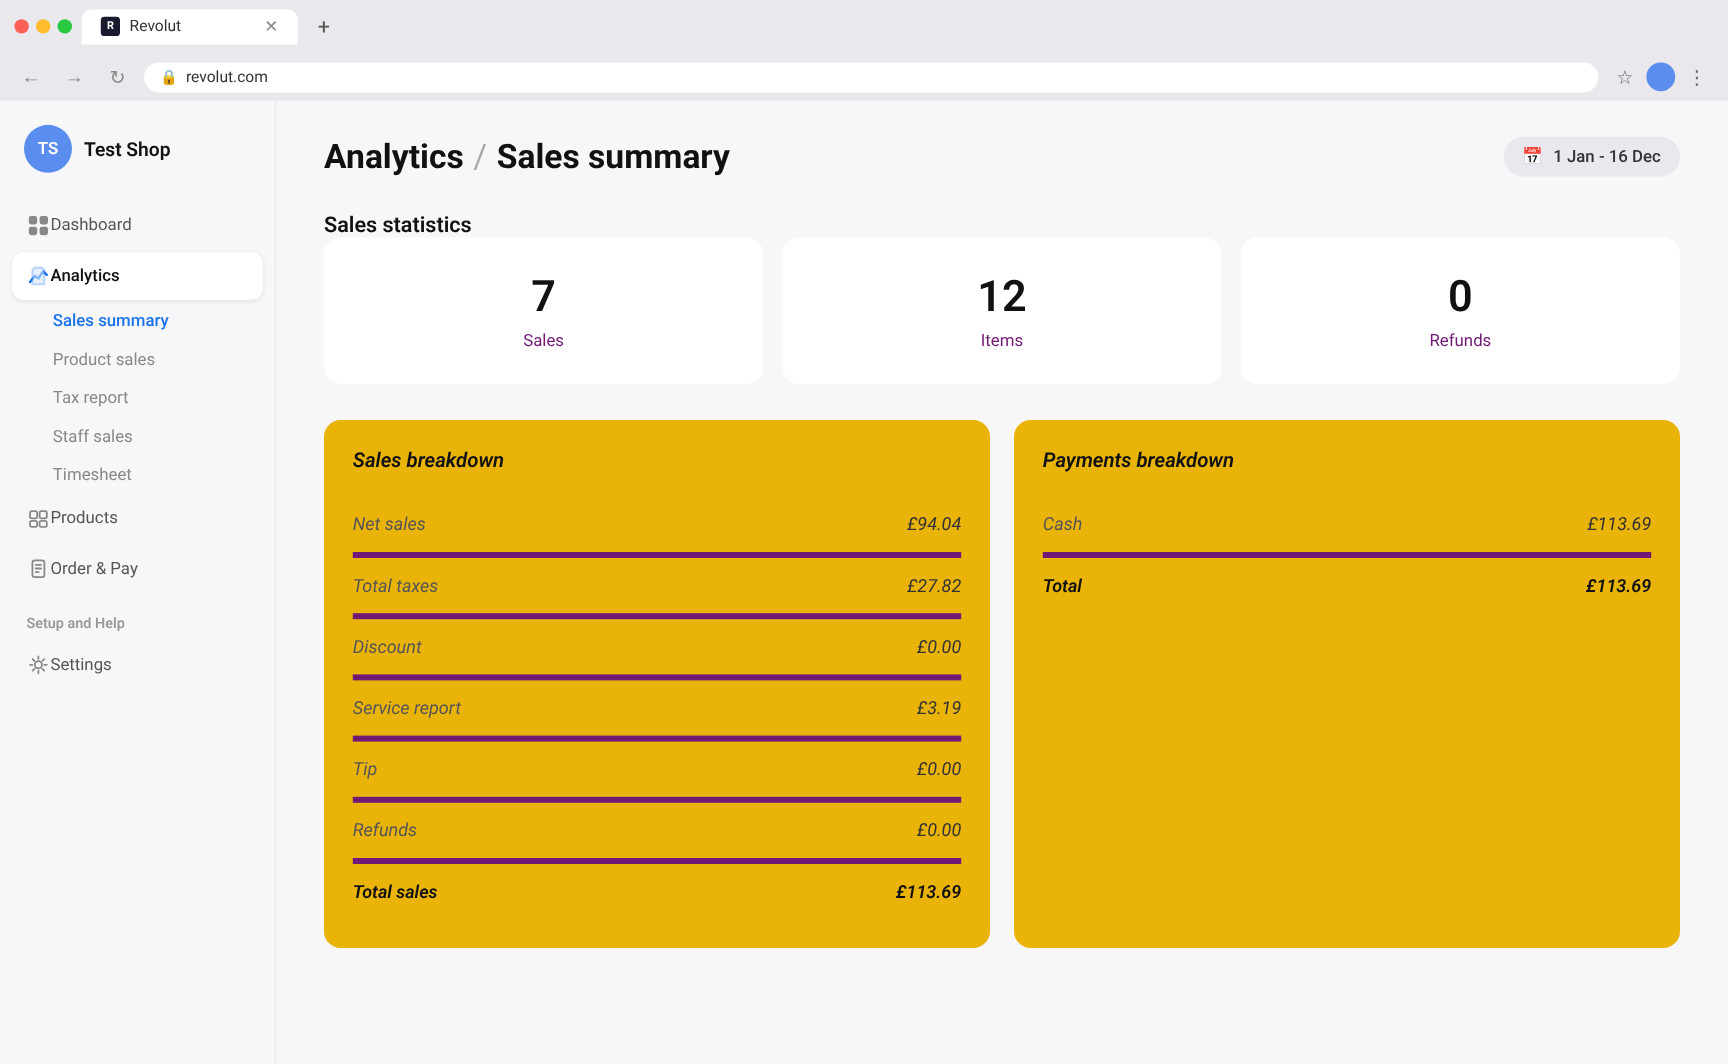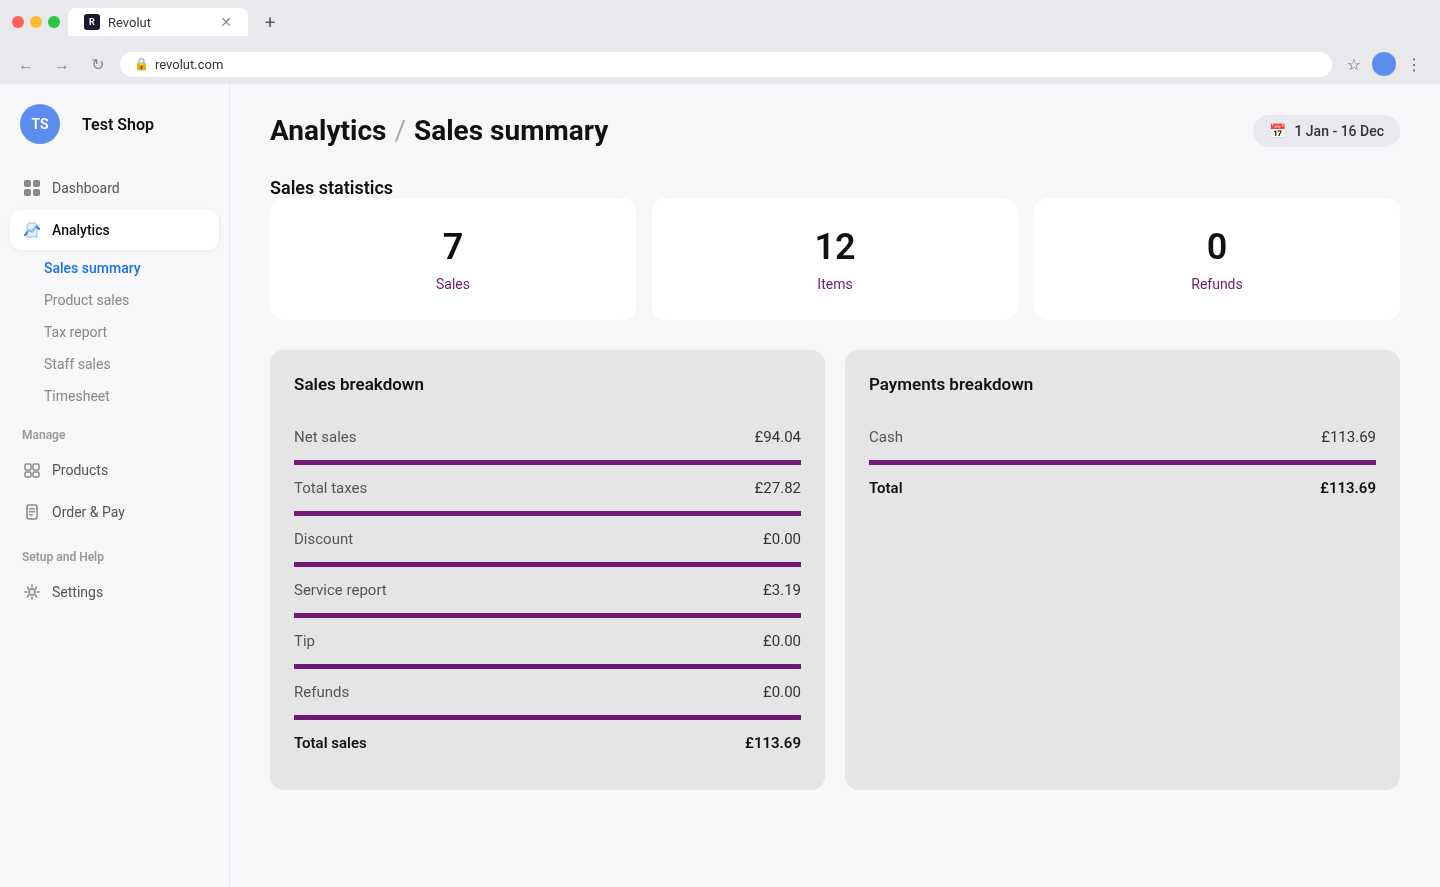--- a/index.html
+++ b/index.html
@@ -85,36 +85,36 @@
 
     
     .sidebar {
       width: 230px;
       background: #f7f7f9;
       padding: 20px 0;
       flex-shrink: 0;
       border-right: 1px solid #e8e8ee;
     }
     .shop-header {
-      display: flex; align-items: center; gap: 22px;
+      display: flex; align-items: center; gap: 10px;
       padding: 0 20px 24px 20px;
     }
     .shop-avatar {
       width: 40px; height: 40px; border-radius: 50%;
       background: #5b8dee; display: flex; align-items: center; justify-content: center;
       color: #fff; font-size: 14px; font-weight: 600;
     }
     .shop-name {
       font-size: 16px; font-weight: 600; color: #111;
     }
     .nav-section {
       padding: 0 10px;
     }
     .nav-item {
-      display: flex; align-items: center; gap: 10px;
+      display: flex; align-items: center; 
       padding: 10px 12px;
       border-radius: 10px;
       font-size: 14px;
       color: #555;
       cursor: pointer;
       margin-bottom: 2px;
     }
     .nav-item.active {
       background: #fff;
       color: #111;
@@ -187,21 +187,21 @@
     }
     .stat-label {
       font-size: 14px; color: #701a75;
     }
 
     
     .breakdown-section {
       display: flex; gap: 20px;
     }
     .breakdown-card {
-      flex: 1; background: #e5e5e5; border-radius: 14px; padding: 24px;
+      flex: 1; background: #eab308; border-radius: 14px; padding: 24px; font-style: italic;
     }
     .breakdown-title {
       font-size: 17px; font-weight: 600; color: #111; margin-bottom: 20px;
     }
     .breakdown-row {
       display: flex; justify-content: space-between; align-items: center;
       padding: 14px 0;
       border-bottom: 5px solid #701a75;
       font-size: 15px;
     }
@@ -288,21 +288,20 @@
       </div>
 
       <div class="nav-sub">
         <a class="nav-sub-item active">Sales summary</a>
         <a class="nav-sub-item">Product sales</a>
         <a class="nav-sub-item">Tax report</a>
         <a class="nav-sub-item">Staff sales</a>
         <a class="nav-sub-item">Timesheet</a>
       </div>
 
-      <div class="section-label">Manage</div>
       <div class="nav-section">
         <div class="nav-item">
           <span class="nav-icon">
             <svg width="18" height="18" viewBox="0 0 18 18" fill="none">
               <rect x="2" y="3" width="6" height="6" rx="1.5" stroke="#888" stroke-width="1.5" fill="none"></rect>
               <rect x="10" y="3" width="6" height="6" rx="1.5" stroke="#888" stroke-width="1.5" fill="none"></rect>
               <rect x="2" y="11" width="6" height="5" rx="1.5" stroke="#888" stroke-width="1.5" fill="none"></rect>
               <rect x="10" y="11" width="6" height="5" rx="1.5" stroke="#888" stroke-width="1.5" fill="none"></rect>
             </svg>
           </span>

